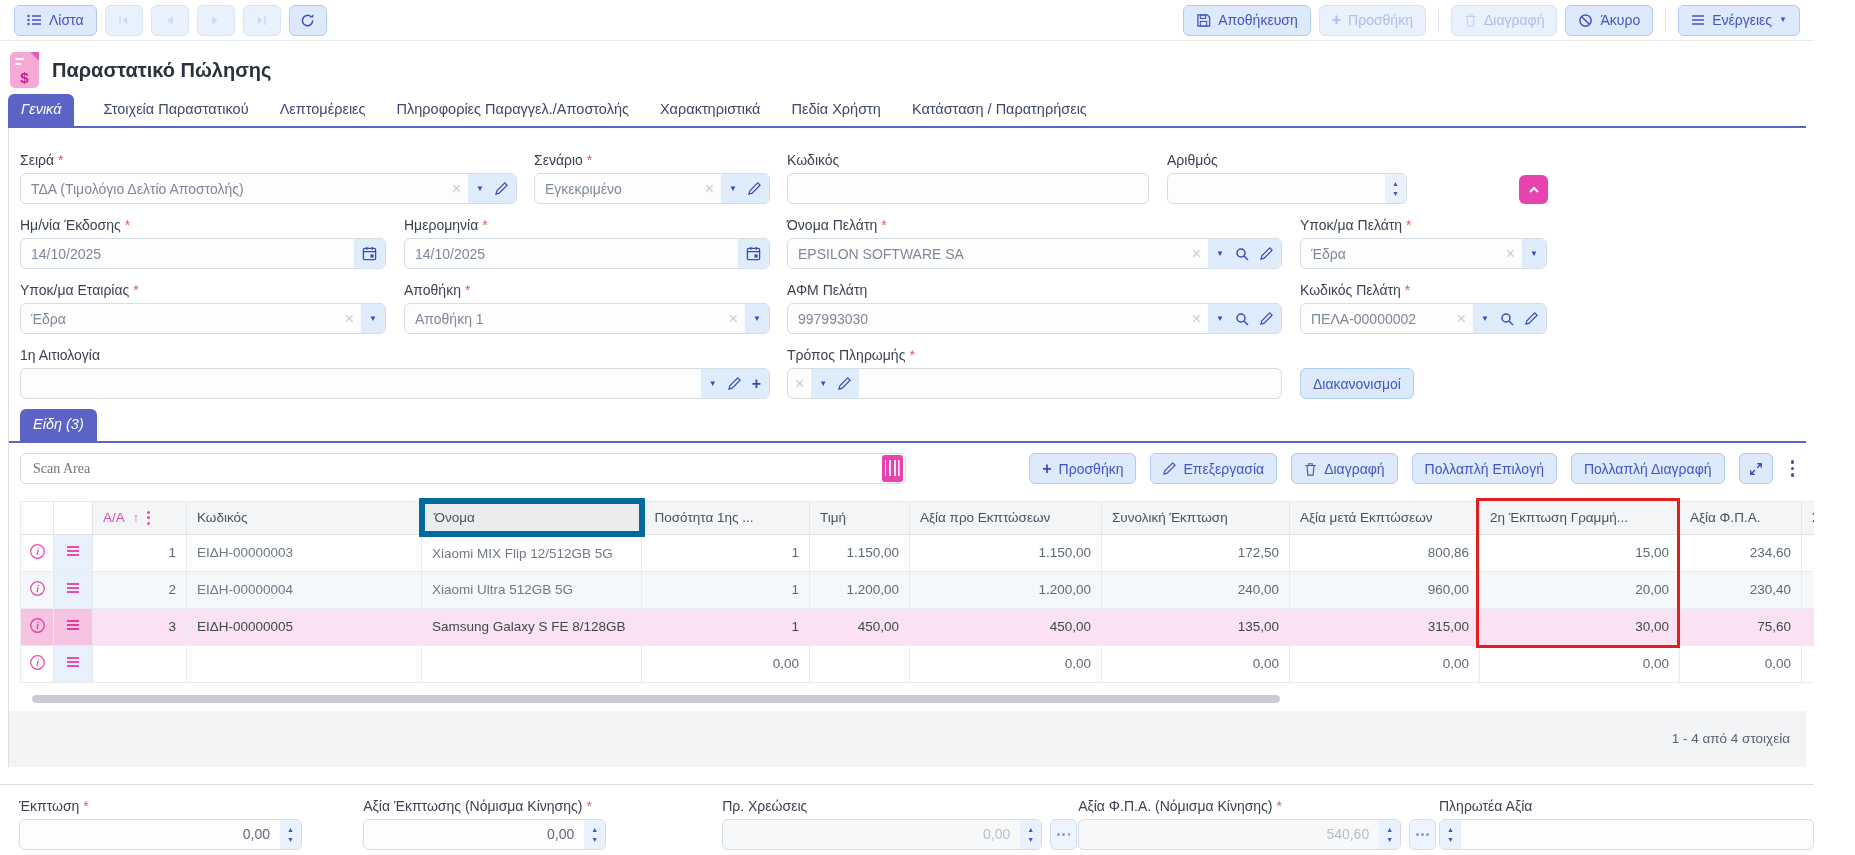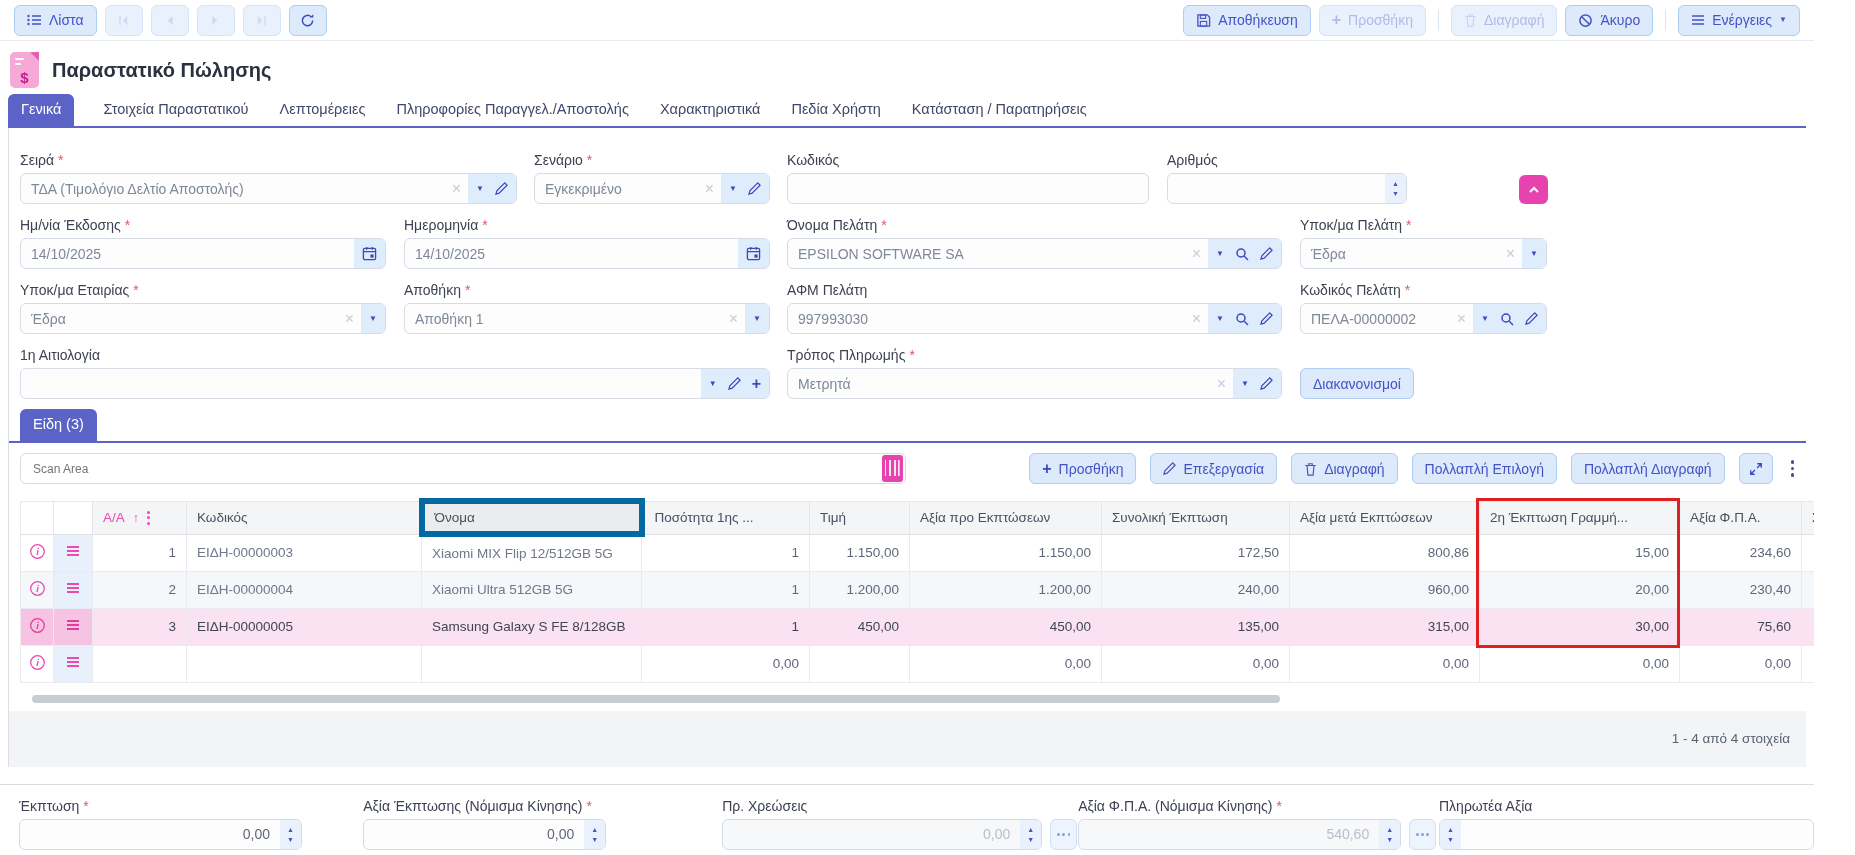--- a/index.html
+++ b/index.html
@@ -27,21 +27,21 @@
                  border-left:9px solid transparent;border-top:9px solid #e260b4;
                  border-top-left-radius:2px;}
   .doc-ico .line{position:absolute;left:5px;width:9px;height:2px;background:#fff;border-radius:1px;}
   .doc-ico .dollar{position:absolute;left:0;right:0;bottom:2px;text-align:center;
                    color:#c31f8c;font-size:15px;font-weight:bold;}
   .ptitle{font-size:20px;font-weight:600;color:#2c3140;}
 
   
   .tabs{display:flex;align-items:flex-end;gap:27px;margin:0 8px;border-bottom:2px solid #5b63c6;}
   .tab{padding:7px 2px 9px;font-size:14.5px;color:#40476a;cursor:pointer;white-space:nowrap;}
-  .tab.active{background:#5b63c6;color:#fff;border-radius:6px 6px 0 0;padding:7px 13px 9px;}
+  .tab.active{background:#5b63c6;color:#fff;border-radius:6px 6px 0 0;padding:7px 13px 9px;font-style:italic;}
 
   
   .cwrap{margin:0 8px;border-left:1px solid #dadfe6;padding-left:11px;}
 
   
   .form{padding-top:24px;width:1528px;}
   .frow{display:flex;margin-bottom:13px;}
   .fld{flex:0 0 auto;}
   .flabel{font-size:14px;color:#3d4253;margin-bottom:5px;white-space:nowrap;}
   .req{color:#e0556a;margin-left:4px;}
@@ -66,22 +66,22 @@
   .dots-btn{width:27px;height:31px;border:1px solid #cfdff6;border-radius:6px;background:#eef4fd;
             display:inline-flex;align-items:center;justify-content:center;gap:2.5px;cursor:pointer;}
   .dots-btn i{width:3px;height:3px;border-radius:50%;background:#8aa2d2;}
 
   
   .items-tabs{display:flex;align-items:flex-end;border-bottom:2px solid #5b63c6;
               margin-top:10px;margin-left:-11px;padding-left:11px;}
   .scanrow{display:flex;align-items:center;margin-top:10px;padding-right:8px;}
   .scanctrl{width:886px;height:31px;border:1px solid #d5dce6;border-radius:6px;background:#fff;
             display:flex;align-items:center;overflow:hidden;}
-  .scaninp{flex:1;border:0;outline:0;padding:0 12px;font-family:Liberation Sans, sans-serif;
-           font-size:12px;color:#0c4a6e;}
+  .scaninp{flex:1;border:0;outline:0;padding:0 12px;font-family:Liberation Serif, serif;
+           font-size:14px;color:#0c4a6e;}
   .barcode{width:21px;height:27px;margin-right:2px;border-radius:3px;background:#e643ae;flex:0 0 auto;
            background-image:repeating-linear-gradient(90deg,rgba(255,255,255,.85) 0 1.5px,transparent 1.5px 4.5px);
            background-size:70% 60%;background-repeat:no-repeat;background-position:center;cursor:pointer;}
   .gridbtns{display:flex;align-items:center;gap:14px;margin-left:auto;}
   .kebab{display:inline-flex;flex-direction:column;gap:3px;padding:0 4px;cursor:pointer;}
   .kebab i{width:3.5px;height:3.5px;border-radius:50%;background:#47507f;}
 
   
   .grid-wrap{position:relative;margin-top:14px;width:1828px;overflow:hidden;}
   table.grid{border-collapse:collapse;table-layout:fixed;width:1828px;border-left:1px solid #e9ebf0;}
@@ -443,21 +443,20 @@
                     <path d="M1 13l1-3.5L10.5 1 13 3.5 4.5 12z" fill="none" stroke="#3a49c0" stroke-width="1.3"></path>
                   </svg>
                 </span>
               <span class="plus">+</span>
             </span>
           </div>
         </div>
         <div class="fld" style="width:495px;margin-right:18px">
           <div class="flabel"><span>Τρόπος Πληρωμής</span><span class="req">*</span></div>
           <div class="ctrl">
-            <input class="inp" value="Μετρητά" style="">
             <span class="xclr">×</span>
             <span class="strip">
               <span class="dd">▼</span>
               <span class="ico">
                   <svg width="13" height="13" viewBox="0 0 14 14">
                     <path d="M1 13l1-3.5L10.5 1 13 3.5 4.5 12z" fill="none" stroke="#3a49c0" stroke-width="1.3"></path>
                   </svg>
                 </span>
             </span>
           </div>

